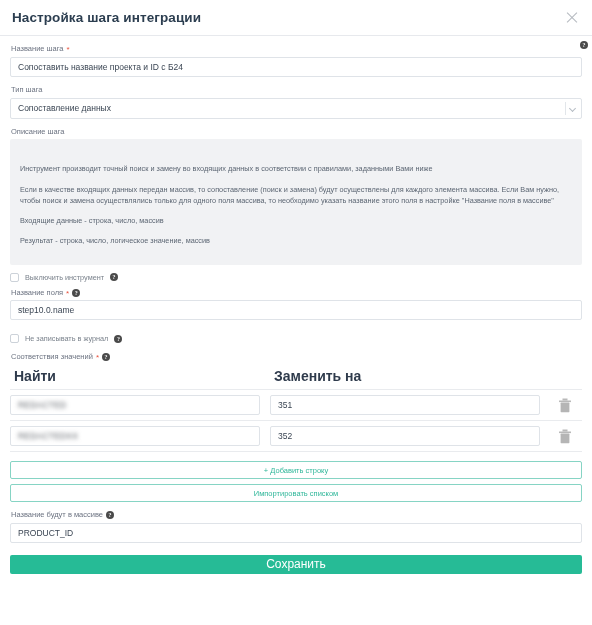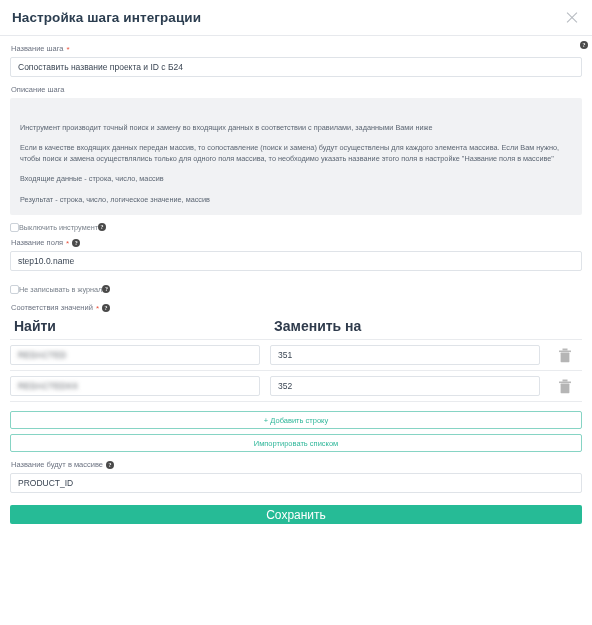--- a/index.html
+++ b/index.html
@@ -173,27 +173,27 @@
     border-radius: 2px;
     padding: 24px 10px 10px 10px;
     box-sizing: border-box;
   }
   .desc-panel p {
     margin: 0 0 9px 0;
     font-size: 7.3px;
     line-height: 1.55;
     color: #5c6673;
   }
-  .desc-panel p:last-child { margin-bottom: 0; }
+  .desc-panel p:last-child { margin-bottom: 8px; }
 
   
   .check-row {
     display: flex;
     align-items: center;
-    gap: 0;
+    gap: 6px;
     margin-bottom: 6px;
   }
   .checkbox {
     width: 9px;
     height: 9px;
     box-sizing: border-box;
     border: 1px solid #ccd2d9;
     border-radius: 2px;
     background: #fff;
     flex: 0 0 auto;
@@ -295,20 +295,32 @@
     <div class="help-icon help-icon-top">?</div>
 
     <div class="field-block">
       <div class="field-label">
         <span>Название шага</span>
         <span class="req-star">*</span>
       </div>
       <input class="text-input" type="text" value="Сопоставить название проекта и ID с Б24" style="">
     </div>
 
+    <div class="field-block">
+      <div class="field-label">
+        <span>Тип шага</span>
+      </div>
+      <div class="select-wrap">
+        <div class="select-box">
+          <span>Сопоставление данных</span>
+        </div>
+        <div class="select-divider"></div>
+        <div class="select-caret"></div>
+      </div>
+    </div>
 
     <div class="field-block">
       <div class="field-label">
         <span>Описание шага</span>
       </div>
       <div class="desc-panel">
         <p>Инструмент производит точный поиск и замену во входящих данных в соответствии с правилами, заданными Вами ниже</p>
         <p>Если в качестве входящих данных передан массив, то сопоставление (поиск и замена) будут осуществлены для каждого элемента массива. Если Вам нужно, чтобы поиск и замена осуществлялись только для одного поля массива, то необходимо указать название этого поля в настройке "Название поля в массиве"</p>
         <p>Входящие данные - строка, число, массив</p>
         <p>Результат - строка, число, логическое значение, массив</p>

